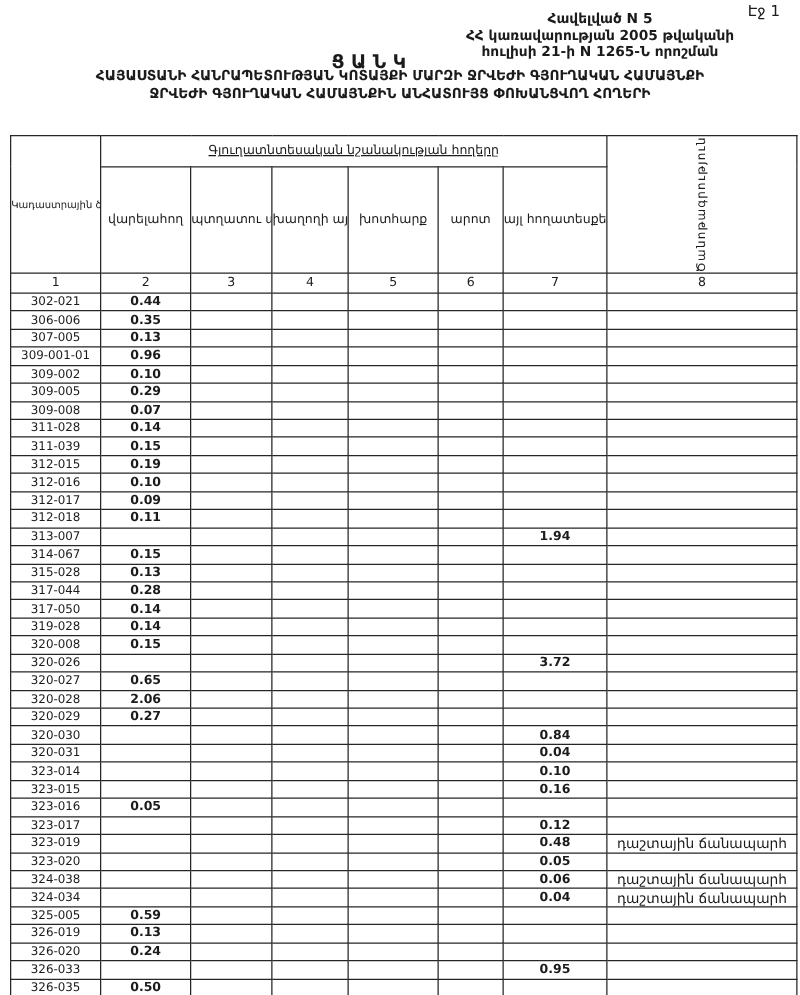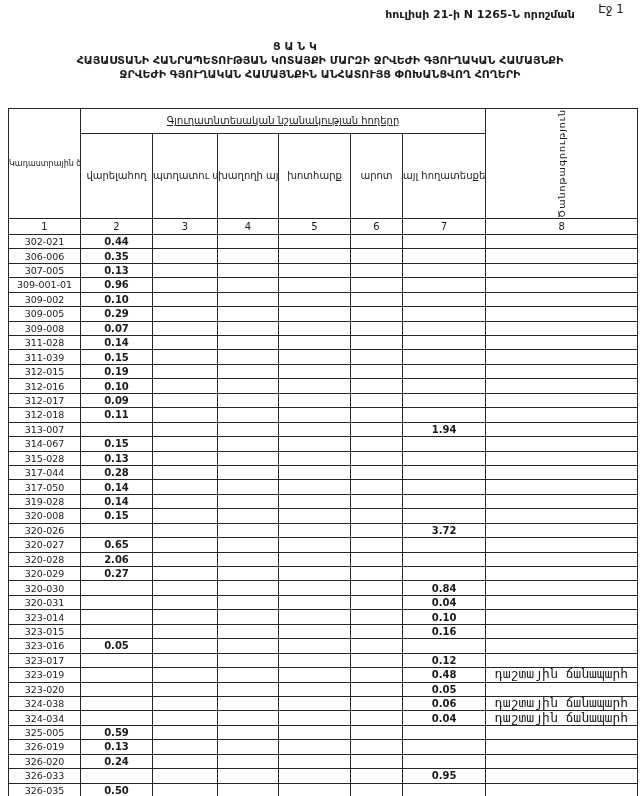--- a/index.html
+++ b/index.html
@@ -16,21 +16,21 @@
     position: absolute; top: 2px; right: 16px;
     font-size: 12px; font-weight: normal;
   }
   .annex {
     position: absolute; top: 8px; left: 330px; width: 300px;
     text-align: center; font-weight: bold;
     font-size: 11px; line-height: 13.5px;
   }
   .list-title {
     position: absolute; top: 40px; left: 230px; width: 130px;
-    text-align: center; font-weight: bold; font-size: 11px;
+    text-align: center; font-weight: bold; font-size: 15px;
   }
   .doc-title {
     position: absolute; top: 54px; left: 6px; right: 6px;
     text-align: center; font-weight: bold;
     font-size: 11px; line-height: 13.5px;
   }
 
   table.main {
     position: absolute; top: 108px; left: 8px;
     border-collapse: collapse; table-layout: fixed;
@@ -53,30 +53,32 @@
   .vert {
     writing-mode: vertical-rl; transform: rotate(180deg);
     margin: 0 auto; letter-spacing: 1px;
   }
   .num-row td { height: 15px; font-size: 10px; font-weight: bold; }
   tbody.data td {
     height: 13.45px; font-size: 10px; line-height: 13px;
   }
   tbody.data td.code { font-size: 9.5px; }
   tbody.data td.val { font-weight: bold; }
-  tbody.data td.note { font-size: 13px; font-family: Liberation Mono, monospace; }
+  tbody.data td.note { font-size: 11px; }
 </style>
 </head>
 <body>
 
 <div class="page">
 
   <div class="page-num">Էջ 1</div>
 
   <div class="annex">
+    <div>Հավելված N 5</div>
+    <div>ՀՀ կառավարության 2005 թվականի</div>
     <div>հուլիսի 21-ի N 1265-Ն որոշման</div>
   </div>
 
   <div class="list-title">Ց Ա Ն Կ</div>
 
   <div class="doc-title">
     <div>ՀԱՅԱՍՏԱՆԻ ՀԱՆՐԱՊԵՏՈՒԹՅԱՆ ԿՈՏԱՅՔԻ ՄԱՐԶԻ ՋՐՎԵԺԻ ԳՅՈՒՂԱԿԱՆ ՀԱՄԱՅՆՔԻ</div>
     <div>ՋՐՎԵԺԻ ԳՅՈՒՂԱԿԱՆ ՀԱՄԱՅՆՔԻՆ ԱՆՀԱՏՈՒՅՑ ՓՈԽԱՆՑՎՈՂ ՀՈՂԵՐԻ</div>
   </div>
 

